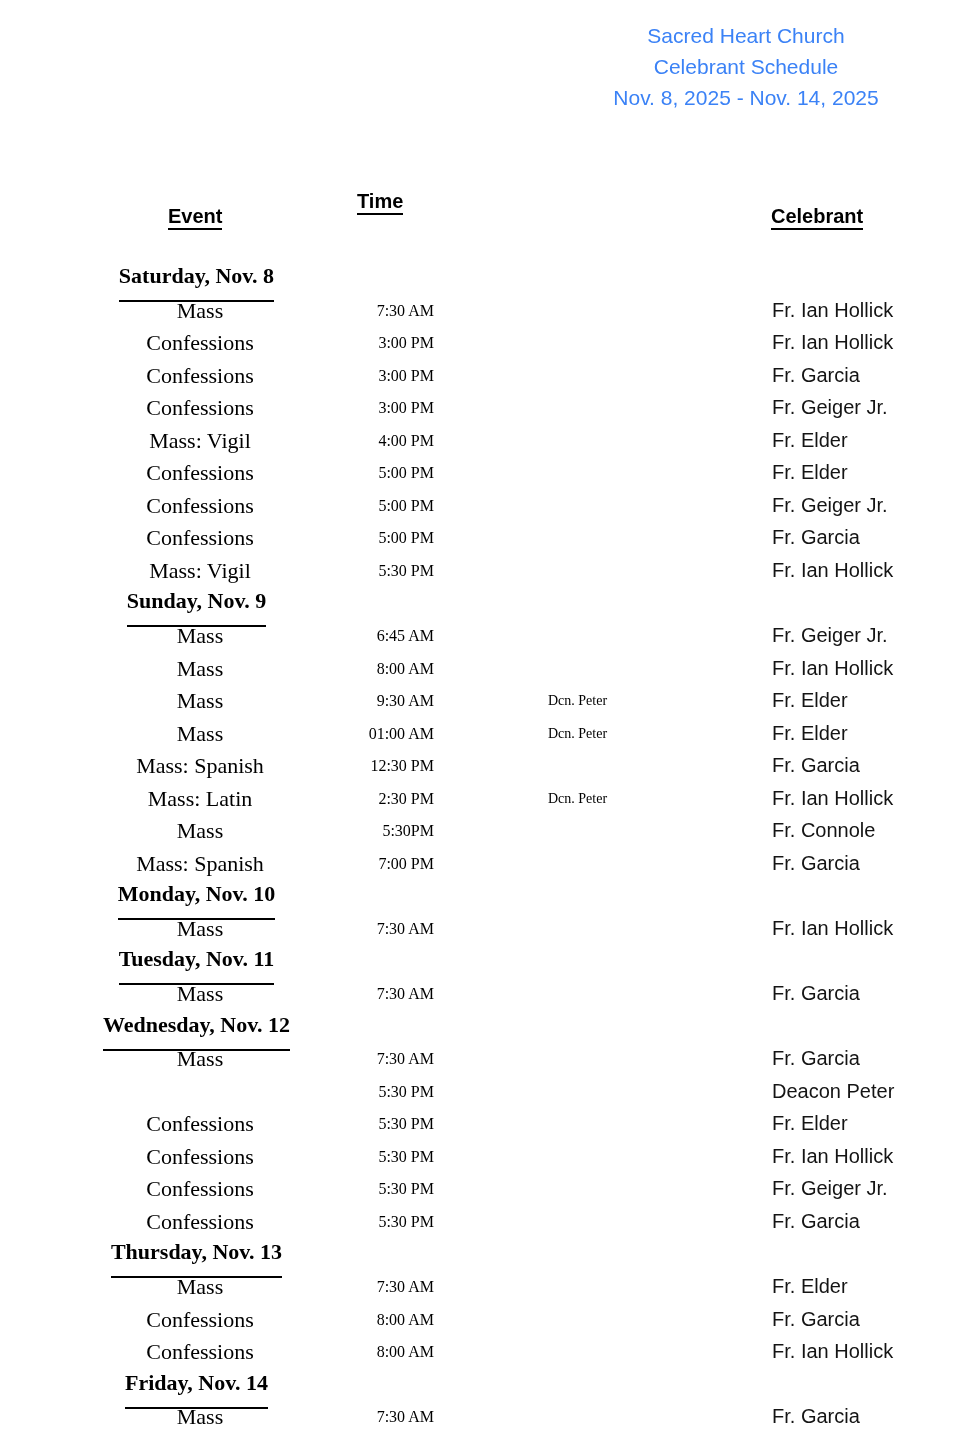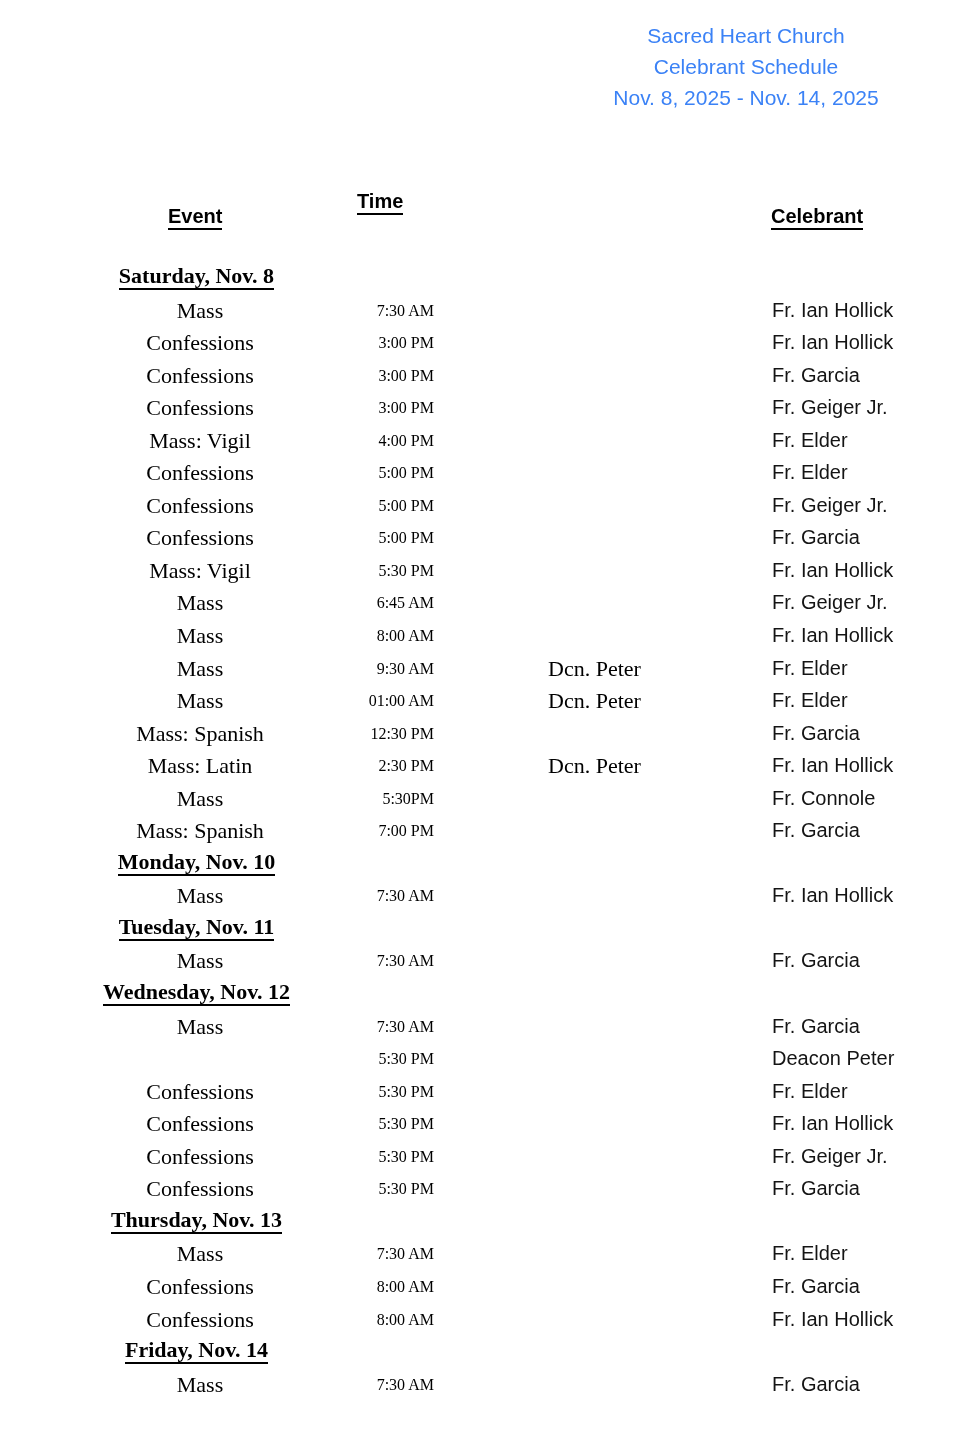--- a/index.html
+++ b/index.html
@@ -78,21 +78,21 @@
     width: 393px;           
     text-align: center;
     font-family: "Liberation Serif", "DejaVu Serif", serif;
     font-weight: bold;
     font-size: 22px;
     line-height: 26px;
     white-space: nowrap;
   }
   .day-row .day-label span {
     border-bottom: 2.5px solid #000;
-    padding-bottom: 0px;
+    padding-bottom: 12px;
   }
 
   
   .ev-row .cell-event {
     position: absolute;
     left: 75px;
     top: 1px;
     width: 250px;
     text-align: center;
     font-size: 22px;
@@ -108,21 +108,21 @@
     font-size: 16px;
     line-height: 27px;
     white-space: nowrap;
   }
   .ev-row .cell-deacon {
     position: absolute;
     left: 548px;
     top: 1px;
     width: 200px;
     text-align: left;
-    font-size: 22px;
+    font-size: 14px;
     line-height: 27px;
     white-space: nowrap;
   }
   .ev-row .cell-celebrant {
     position: absolute;
     left: 772px;
     top: 0px;
     width: 190px;
     text-align: left;
     font-family: "Liberation Sans", "DejaVu Sans", sans-serif;
@@ -195,20 +195,23 @@
     <div class="row ev-row">
       <div class="cell cell-event">Confessions</div>
       <div class="cell cell-time">5:00 PM</div>
       <div class="cell cell-celebrant">Fr. Garcia</div>
     </div>
     <div class="row ev-row">
       <div class="cell cell-event">Mass: Vigil</div>
       <div class="cell cell-time">5:30 PM</div>
       <div class="cell cell-celebrant">Fr. Ian Hollick</div>
     </div>
+    <div class="row day-row">
+      <div class="day-label"><span>Sunday, Nov. 9</span></div>
+    </div>
     <div class="row ev-row">
       <div class="cell cell-event">Mass</div>
       <div class="cell cell-time">6:45 AM</div>
       <div class="cell cell-celebrant">Fr. Geiger Jr.</div>
     </div>
     <div class="row ev-row">
       <div class="cell cell-event">Mass</div>
       <div class="cell cell-time">8:00 AM</div>
       <div class="cell cell-celebrant">Fr. Ian Hollick</div>
     </div>

